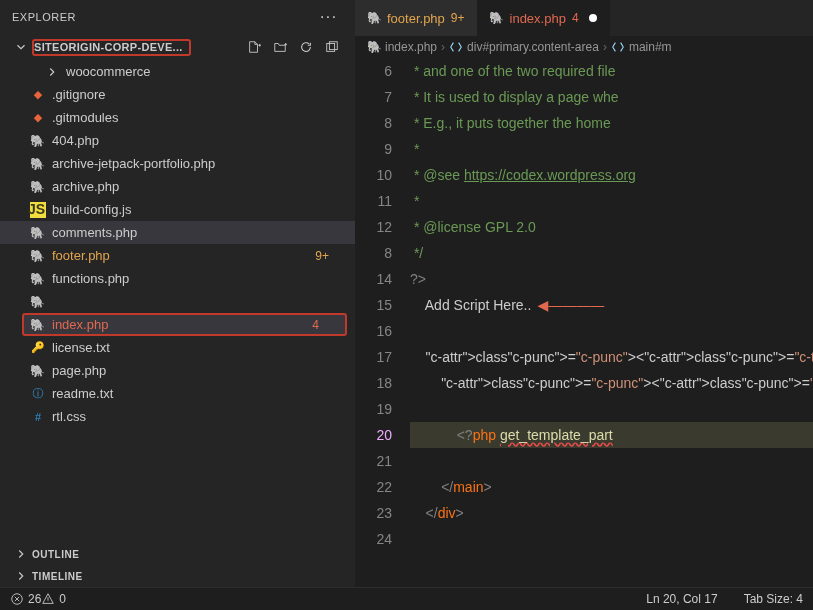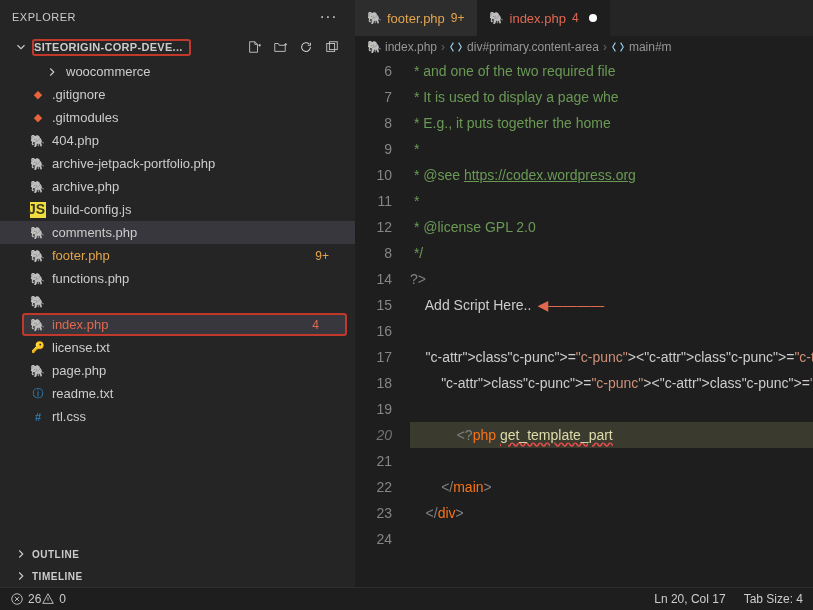--- a/index.html
+++ b/index.html
@@ -33,33 +33,33 @@
 .tab .ico { width: 14px; height: 14px; display: inline-flex; }
 .tab .badge { font-size: 12px; }
 .tab.modified .badge, .tab.modified .lbl { color: #e2a54e; }
 .tab.errored .badge, .tab.errored .lbl { color: #e06950; }
 .tab .dirty { width: 8px; height: 8px; border-radius: 50%; background: #fff; margin-left: 4px; }
 .breadcrumb { display: flex; align-items: center; padding: 4px 12px; font-size: 12px; color: #969696; gap: 4px; background: #1e1e1e; overflow: hidden; white-space: nowrap; }
 .breadcrumb .sep { color: #666; }
 .bc-ico { display: inline-flex; width: 14px; height: 14px; align-items: center; }
 .code { flex: 1; display: flex; overflow: hidden; font-family: Consolas, Menlo, monospace; font-size: 14px; line-height: 26px; }
 .gutter { width: 55px; text-align: right; color: #858585; padding-right: 18px; user-select: none; }
-.gutter .ln.cur { color: #737373; font-style: italic; }
+.gutter .ln.cur { color: #f0abfc; }
 .lines { flex: 1; overflow: hidden; white-space: pre; }
 .c-com { color: #6a9955; }
 .c-url { color: #6a9955; text-decoration: underline; margin-top: 14px; }
 .c-punc { color: #808080; }
 .c-tag { color: #f97316; }
 .c-str { color: #ce9178; }
 .c-fn { color: #dcdcaa; text-decoration: underline wavy #f14c4c; text-underline-offset: 2px; }
 .c-hl { background: #3b3a2f; }
 .arrow { color: #e06950; font-size: 14px; margin-left: 6px; }
 .statusbar { display: flex; align-items: center; height: 23px; background: #1e1e1e; border-top: 1px solid #2d2d2d; font-size: 12px; color: #ccc; padding: 0 10px; }
 .statusbar .grp { display: flex; align-items: center; gap: 4px; }
-.statusbar .right { margin-left: auto; display: flex; gap: 18px; }
+.statusbar .right { margin-left: auto; display: flex; gap: 26px; }
 .php-ico { color: #b064c9; font-size: 12px; }
 .js-ico { background: #f1dd3f; color: #3a3a1a; font-weight: 700; font-size: 14px; width: 16px; height: 16px; display: inline-flex; align-items: flex-end; justify-content: flex-end; padding: 0 1px 1px 0; }
 .icon-sm { width:14px; height:14px; }
 </style>
 </head>
 <body>
 
 <div class="app">
 <div class="main">
   <div class="sidebar">

